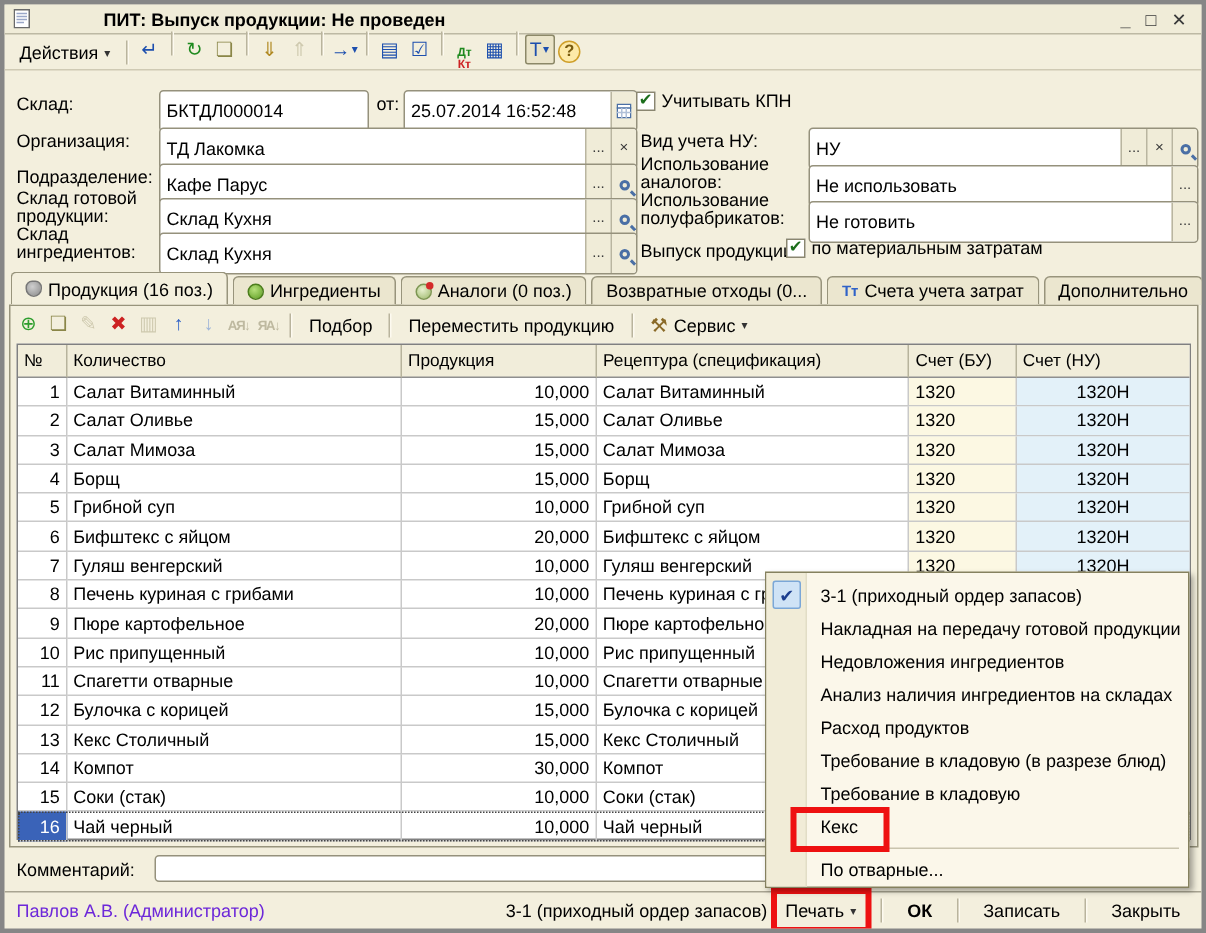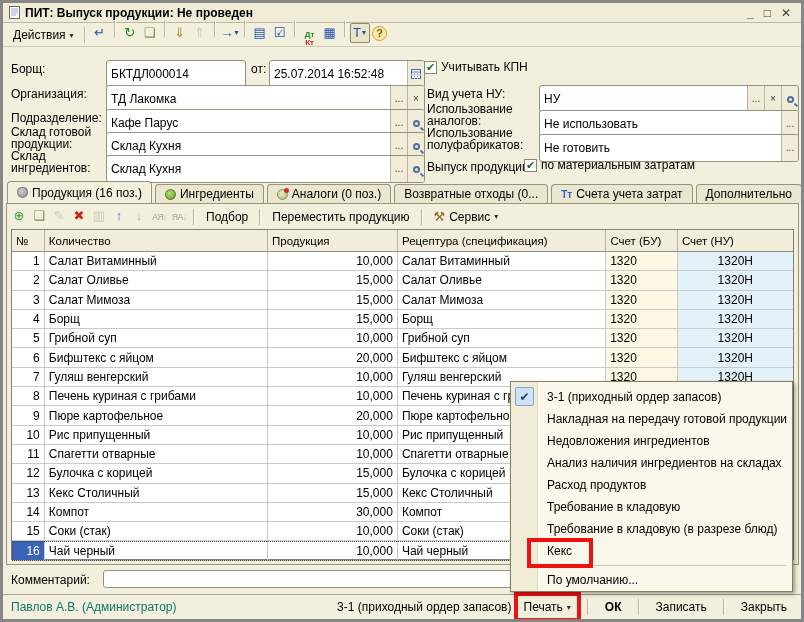--- a/index.html
+++ b/index.html
@@ -2,21 +2,21 @@
 <html><head>
 <meta charset="utf-8">
 <style>
   * { margin:0; padding:0; box-sizing:border-box; }
   html,body { width:804px; height:622px; }
   body { font-family:"Liberation Sans","DejaVu Sans",sans-serif; font-size:12px; color:#000; }
   .window { position:relative; width:804px; height:622px; background:#f3efdd; border:3px solid #868686; overflow:hidden; }
 
   
   .titlebar { position:absolute; left:0; top:0; right:0; height:20px; background:#f0ecd8; border-bottom:1px solid #bdb9a4; display:flex; align-items:center; padding:0 6px; gap:5px; }
-  .title-text { font-weight:bold; font-size:12px; flex:1; }
+  .title-text { font-weight:bold; font-size:12px; flex:1;margin-left:44px; }
   .win-btns { display:flex; gap:10px; font-weight:bold; color:#3a3a3a; font-size:12px; padding-right:4px; }
   .win-btns span { cursor:default; }
 
   
   .toolbar { position:absolute; left:0; top:21px; right:0; height:23px; display:flex; align-items:center; padding:0 4px; border-bottom:1px solid #cfcab4; }
   .tb-actions { display:inline-flex; align-items:center; gap:4px; padding:2px 6px; }
   .arr { font-size:8px; color:#333; }
   .vsep { width:0; height:16px; border-left:1px solid #b9b49d; border-right:1px solid #fdfaf0; margin:0 4px; display:inline-block; }
   .icon-btn { width:20px; height:20px; display:inline-flex; align-items:center; justify-content:center; font-size:13px; line-height:1; }
   .icon-btn.pressed { border:1px solid #8c8868; background:#eae4c9; border-radius:2px; }
@@ -68,21 +68,21 @@
   .tcell:nth-child(5){ width:72px; }
   .tcell:nth-child(6){ width:116px; border-right:none; }
   .body .tcell:nth-child(5){ background:#fcf8e3; }
   .body .tcell:nth-child(6){ background:#e3f1f9;padding-left:40px; }
   .trow.sel { outline:1px dotted #444; outline-offset:-1px; }
   .trow.sel .tcell:nth-child(1){ background:#3a63b8; color:#fff; }
 
   
   .comment-fld { position:absolute; left:100px; top:567px; width:690px; height:18px; background:#fff; border:1px solid #95917c; border-radius:3px; }
   .statusbar { position:absolute; left:0; right:0; top:591px; bottom:0; border-top:1px solid #a8a491; display:flex; align-items:center; padding:0 8px; gap:6px; }
-  .user-link { color:#0f766e; flex:1; white-space:nowrap; }
+  .user-link { color:#6d28d9; flex:1; white-space:nowrap; }
   .sb-text { white-space:nowrap; }
   .sb-btn { padding:2px 6px; white-space:nowrap; display:inline-flex; align-items:center; gap:4px; }
   .sb-btn.ok { font-weight:bold; }
   .print-btn { position:relative; }
   .print-btn::after { content:""; position:absolute; left:-4px; top:-6px; right:-4px; bottom:-6px; border:4px solid #ee1111; pointer-events:none; }
 
   
   .menu { position:absolute; left:507px; top:378px; width:283px; height:211px; background:#fbf7ea; border:1px solid #85815f; box-shadow:2px 2px 4px rgba(0,0,0,.35); z-index:30; padding-top:4px; }
   .menu-gutter { position:absolute; left:0; top:0; bottom:0; width:27px; background:#f1ecd7; border-right:1px solid #e2ddc6; }
   .menu-item { position:relative; height:22px; display:flex; align-items:center; padding-left:36px; font-size:12px; white-space:nowrap; }
@@ -140,21 +140,21 @@
         </span><span class="icon-btn">
           <span style="color: rgb(29, 79, 174);">▦</span>
         </span><span class="vsep"></span><span class="icon-btn pressed">
           <span style="color: rgb(29, 79, 174);">Т</span>
           <span class="g2" style="color: rgb(29, 79, 174);">▾</span>
         </span><span class="icon-btn">
           <span class="circle" style="color: rgb(122, 92, 16);">?</span>
         </span></span>
   </div>
 
-  <div class="flabel" style="left:8px;top:60px">Борщ:</div>
+  <div class="flabel" style="left:8px;top:60px">Склад:</div>
   <div class="fld" style="left:103px;top:57px;width:140px">
     <span class="fval">БКТДЛ000014</span>
   </div>
   <div class="flabel" style="left:248px;top:60px">от:</div>
   <div class="fld" style="left:266px;top:57px;width:156px">
     <span class="fval">25.07.2014 16:52:48</span>
     <span class="fbtn">
         <svg width="10" height="10" viewBox="0 0 10 10">
           <rect x="0.5" y="0.5" width="9" height="9" fill="#fff" stroke="#4a6fa5"></rect>
           <line x1="0" y1="3" x2="10" y2="3" stroke="#4a6fa5"></line>
@@ -462,27 +462,27 @@
       <div class="menu-item">
         <span>Недовложения ингредиентов</span>
       </div>
       <div class="menu-item">
         <span>Анализ наличия ингредиентов на складах</span>
       </div>
       <div class="menu-item">
         <span>Расход продуктов</span>
       </div>
       <div class="menu-item">
+        <span>Требование в кладовую (в разрезе блюд)</span>
+      </div>
+      <div class="menu-item">
         <span>Требование в кладовую</span>
-      </div>
-      <div class="menu-item">
-        <span>Требование в кладовую (в разрезе блюд)</span>
       </div>
       <div class="menu-item annotated">
         <span>Кекс</span>
       </div>
       <div class="menu-sep"></div>
       <div class="menu-item">
-        <span>По умолчанию...</span>
+        <span>По отварные...</span>
       </div>
     </div>
 
 </div>
 
 </body></html>

